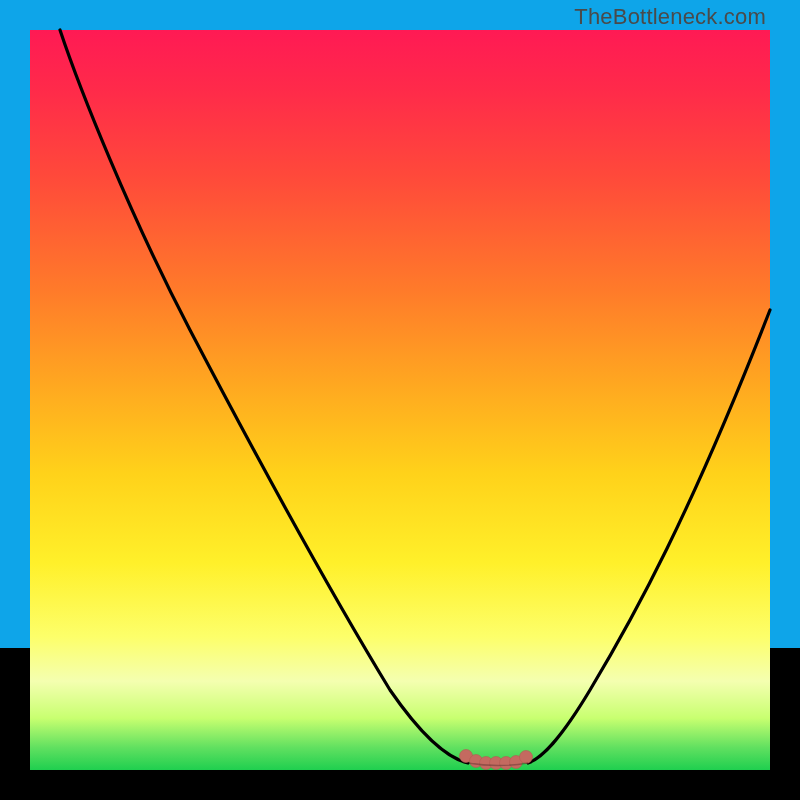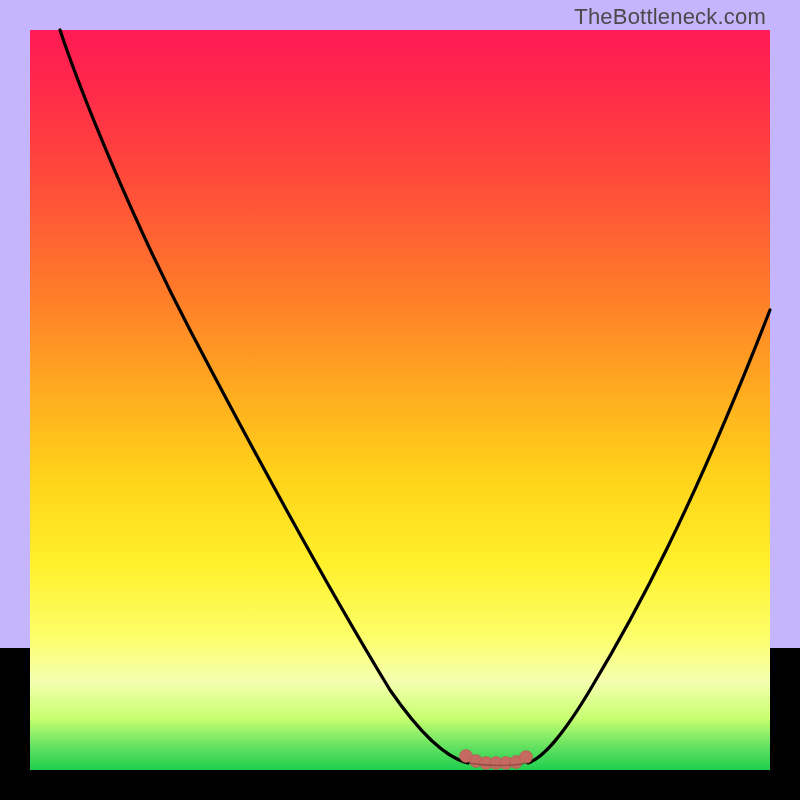--- a/index.html
+++ b/index.html
@@ -10,21 +10,21 @@
     background: #000;
     overflow: hidden;
     font-family: Arial, Helvetica, sans-serif;
   }
   .frame {
     position: absolute;
     left: 0;
     top: 0;
     width: 800px;
     height: 648px;
-    background: #c4b5fd;
+    background: #0ea5e9;
   }
   .plot-area {
     position: absolute;
     left: 30px;
     top: 30px;
     width: 740px;
     height: 740px;
     
     background: linear-gradient(to bottom,
       #ff1a54 0%,

